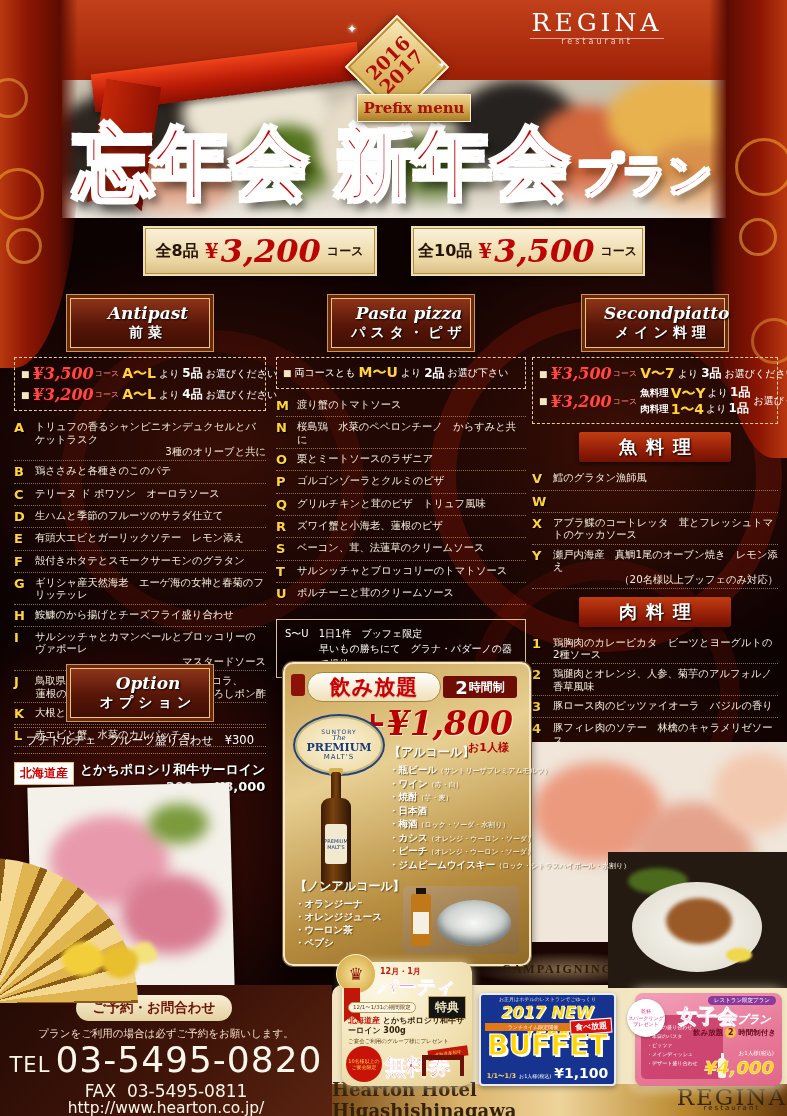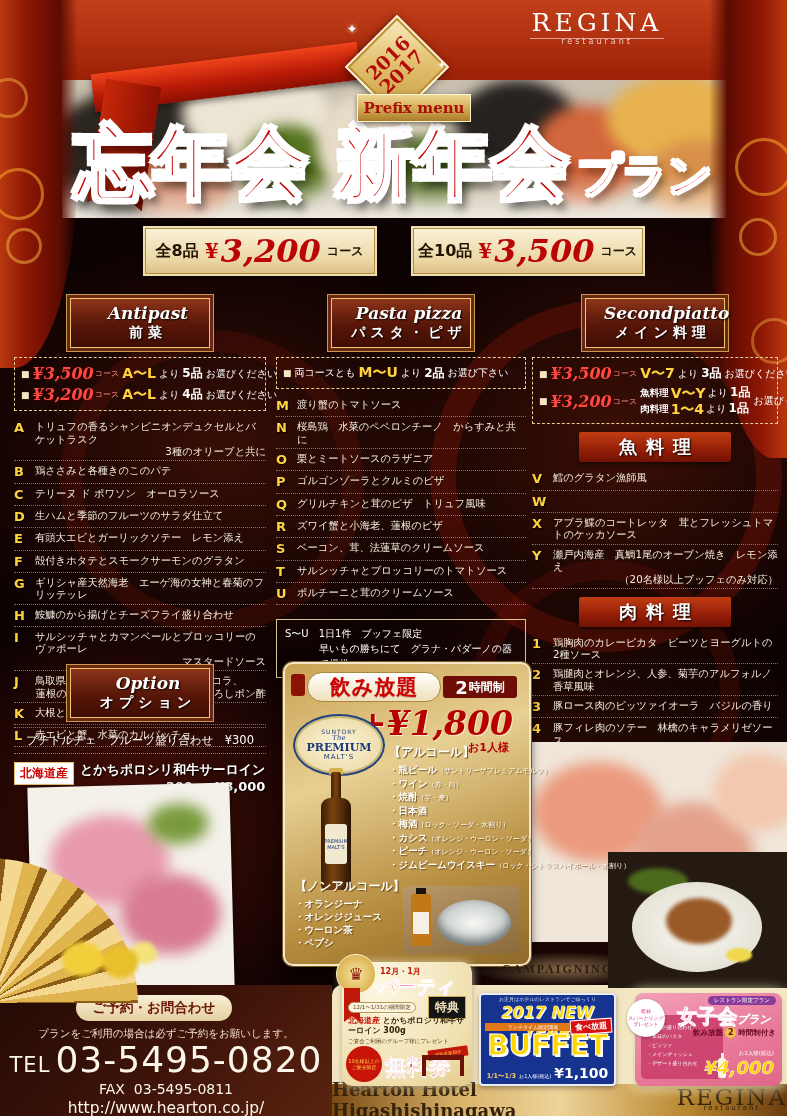--- a/index.html
+++ b/index.html
@@ -191,21 +191,21 @@
   
   .footer-left{position:absolute;left:0;top:985px;width:332px;height:131px;
     background:linear-gradient(135deg,#230a05 0%,#3f1409 55%,#5a2310 100%);}
   .contact-pill{position:absolute;left:76px;top:10px;width:156px;height:26px;border-radius:14px;
     background:linear-gradient(180deg,#f8efd4,#e4d0a0);display:flex;align-items:center;justify-content:center;
     font-size:13.5px;font-weight:bold;color:#6d1608;}
   .contact-note{position:absolute;left:0;top:42px;width:332px;text-align:center;font-size:10.5px;color:#f2ddc8;}
   .tel-line{position:absolute;left:0;top:54px;width:332px;text-align:center;color:#fcf6ea;white-space:nowrap;}
   .tel-label{font-size:21px;letter-spacing:1px;}
   .tel-num{font-size:36px;letter-spacing:1px;}
-  .fax-line{position:absolute;left:0;top:96px;width:332px;text-align:center;font-size:14px;color:#fcf6ea;}
+  .fax-line{position:absolute;left:0;top:96px;width:332px;text-align:center;font-size:17px;color:#fcf6ea;}
   .url-line{position:absolute;left:0;top:114px;width:332px;text-align:center;font-size:15.5px;color:#fcf6ea;}
   .footer-panel{position:absolute;left:332px;top:985px;width:455px;height:99px;background:#f2e5c2;border-radius:10px 0 0 0;}
   .campaign-glow{position:absolute;left:470px;top:952px;width:190px;height:34px;border-radius:50%;
     background:radial-gradient(closest-side,rgba(214,186,134,.55),transparent);}
   .campaigning{position:absolute;left:502px;top:962px;font-family:Liberation Serif, serif;font-weight:bold;
     font-size:12px;letter-spacing:2px;color:#2e1c08;z-index:4;}
   .footer-strip{position:absolute;left:332px;top:1084px;width:455px;height:32px;
     background:linear-gradient(90deg,#7a4a14 0%,#d9b36a 28%,#eed39a 50%,#b8872e 78%,#6a3c0e 100%);
     display:flex;align-items:center;justify-content:center;gap:14px;color:#35220a;}
   .strip-hotel{font-family:"DejaVu Serif",serif;font-weight:bold;font-size:18px;}

